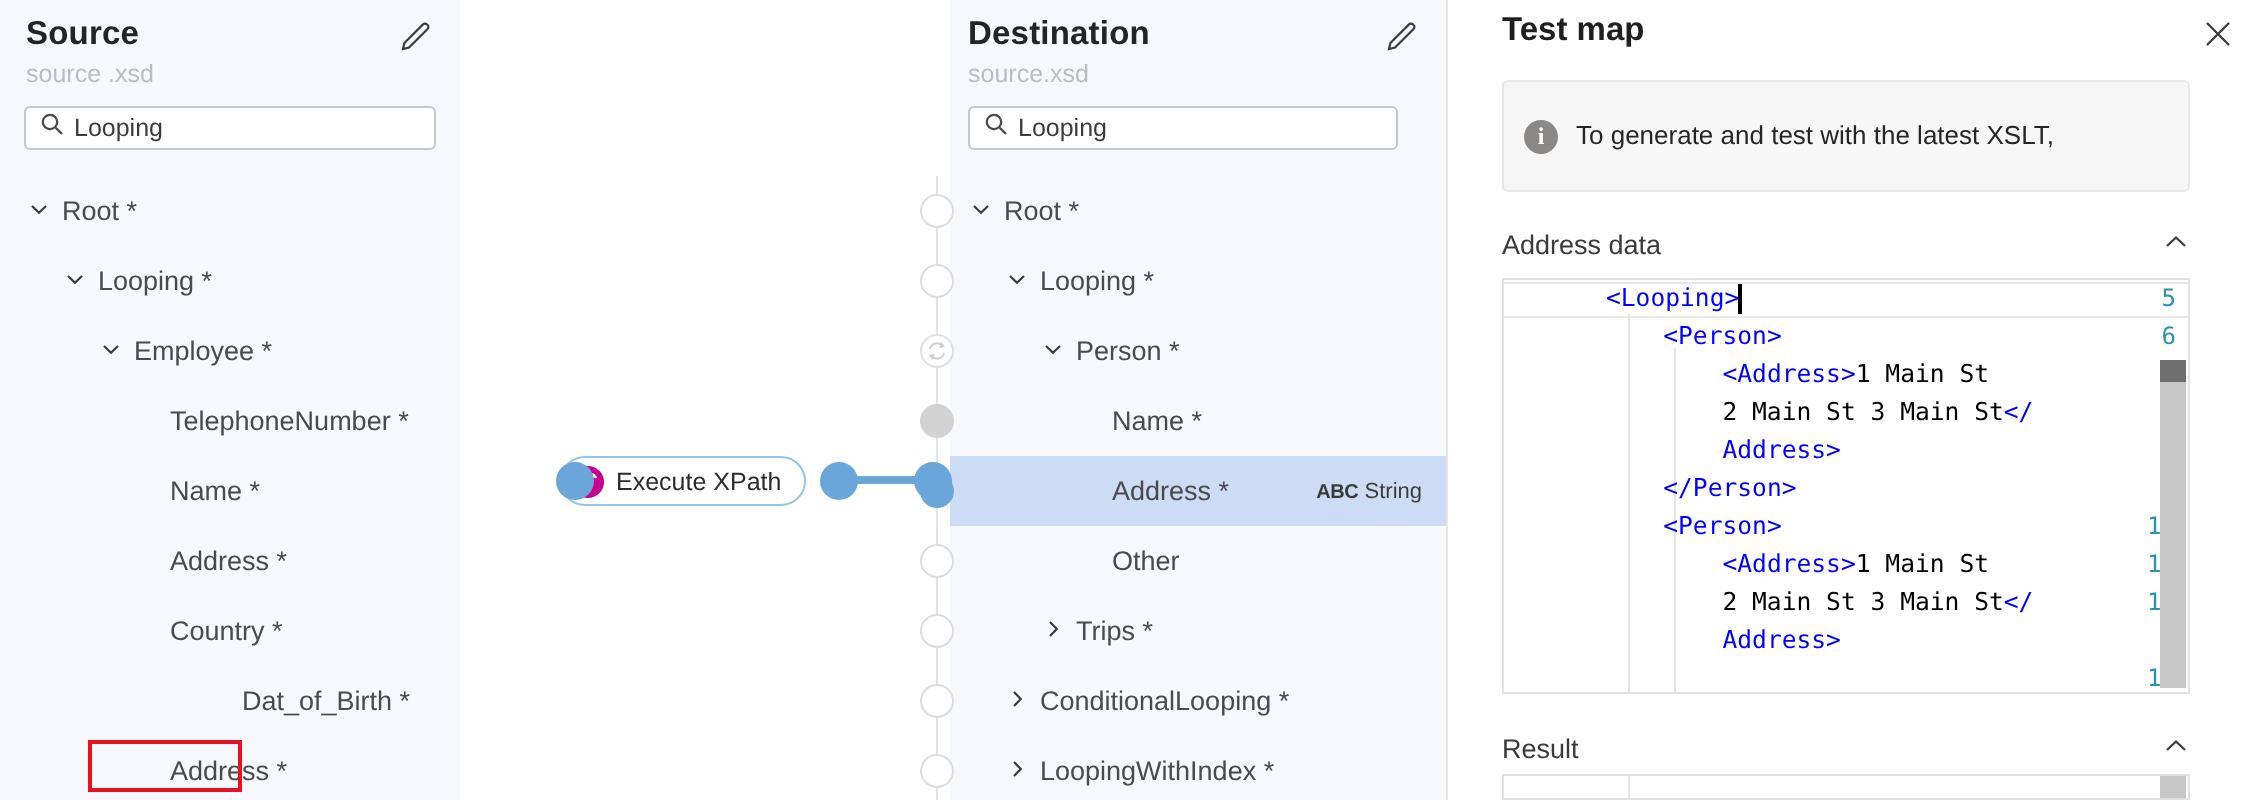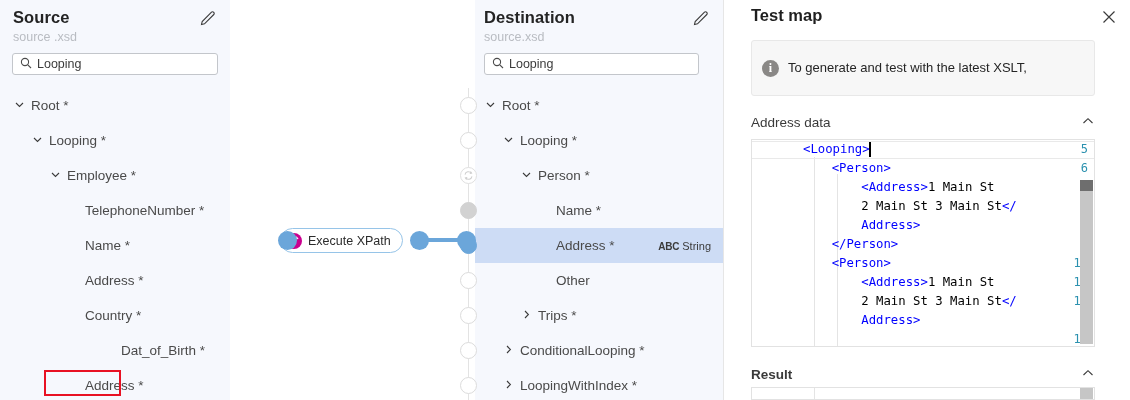--- a/index.html
+++ b/index.html
@@ -147,21 +147,21 @@
   }
   .info-txt { font-size: 13px; color: #252525; line-height: 1.45; }
 
   .section-head {
     position: absolute; left: 27px; width: 344px; height: 18px;
     font-size: 13.5px; color: #3a3a3a;
     display: flex; align-items: center; justify-content: space-between;
     cursor: pointer;
   }
   #sample-head { top: 113px; }
-  #result-head { top: 365px; font-weight: bold; }
+  #result-head { top: 365px; }
 
   .code-box {
     position: absolute; left: 27px;
     width: 344px;
     border: 1px solid #e2e2e2; background: #ffffff;
     overflow: hidden;
   }
   #sample-box { top: 139px; height: 208px; }
   #result-box { top: 387px; height: 13px; }
 

